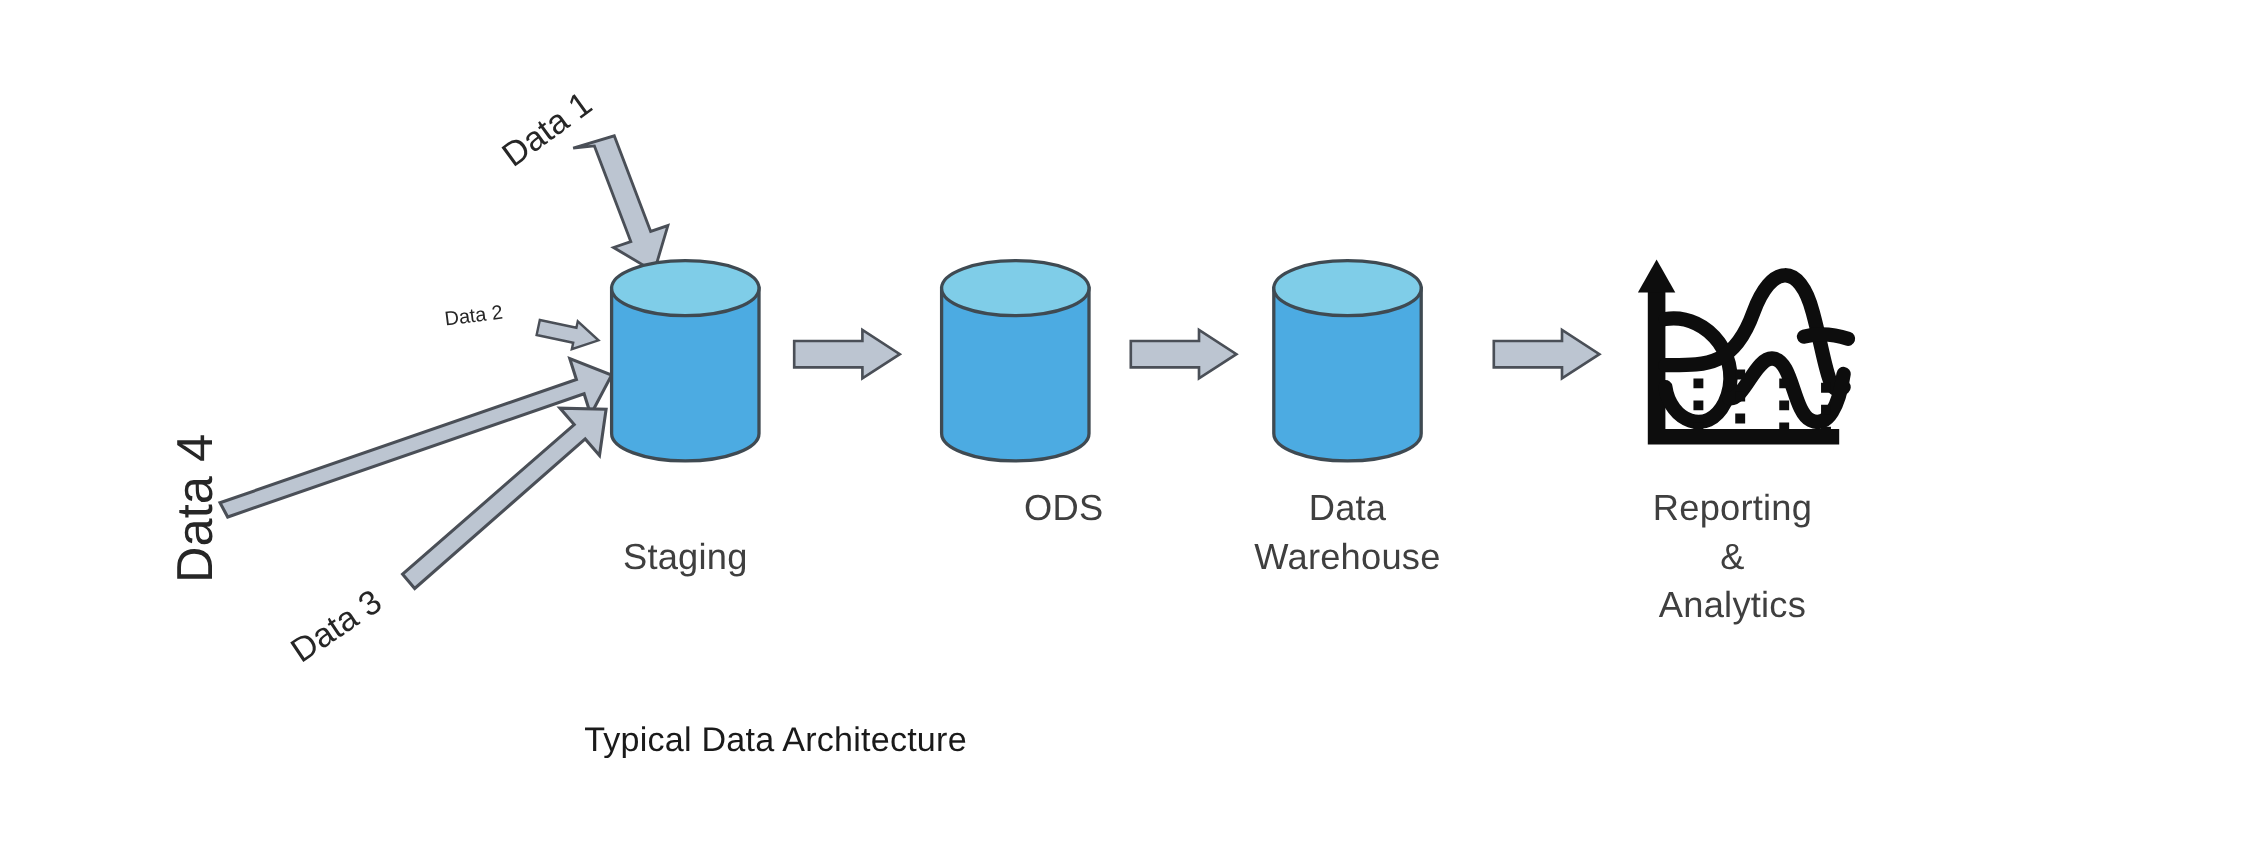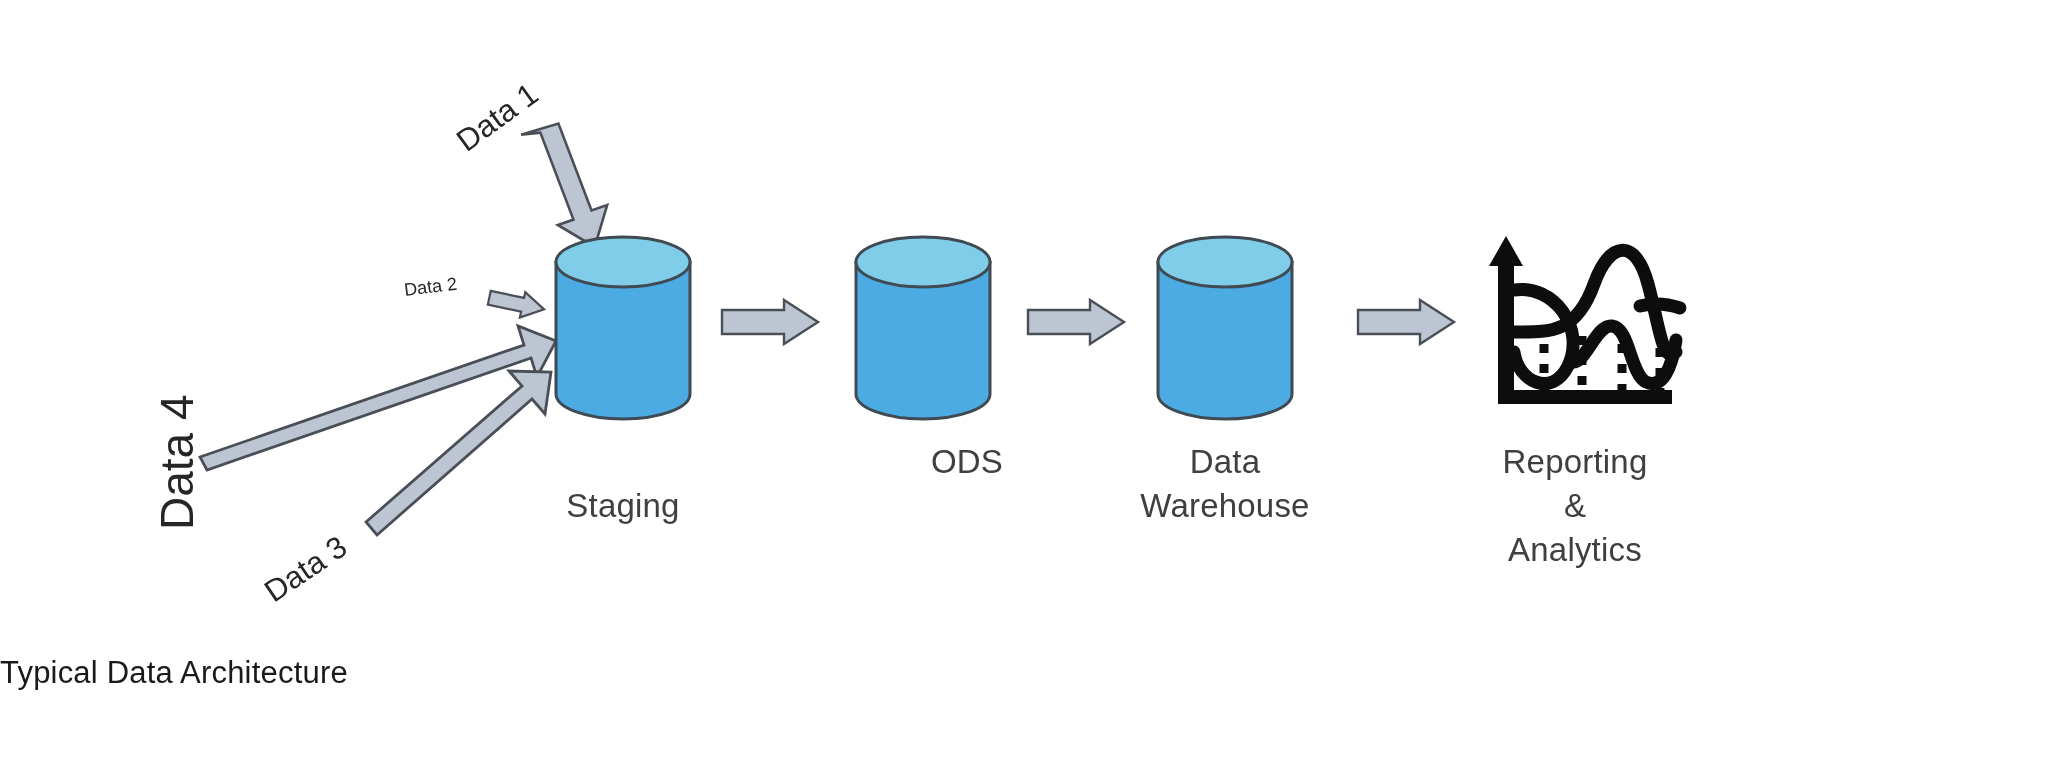--- a/index.html
+++ b/index.html
@@ -41,21 +41,21 @@
     color: #262626;
     font-family: "Liberation Sans", sans-serif;
     white-space: nowrap;
     transform-origin: left top;
   }
   #caption-text {
     position: absolute;
     left: 0;
     top: 655px;
     width: 1410px;
-    text-align: left;
+    text-align: center;
     color: #1a1a1a;
     font-family: "Liberation Sans", sans-serif;
     font-size: 31px;
     letter-spacing: 0.2px;
   }
 </style>
 </head>
 <body>
 
 <div id="diagram-root">

